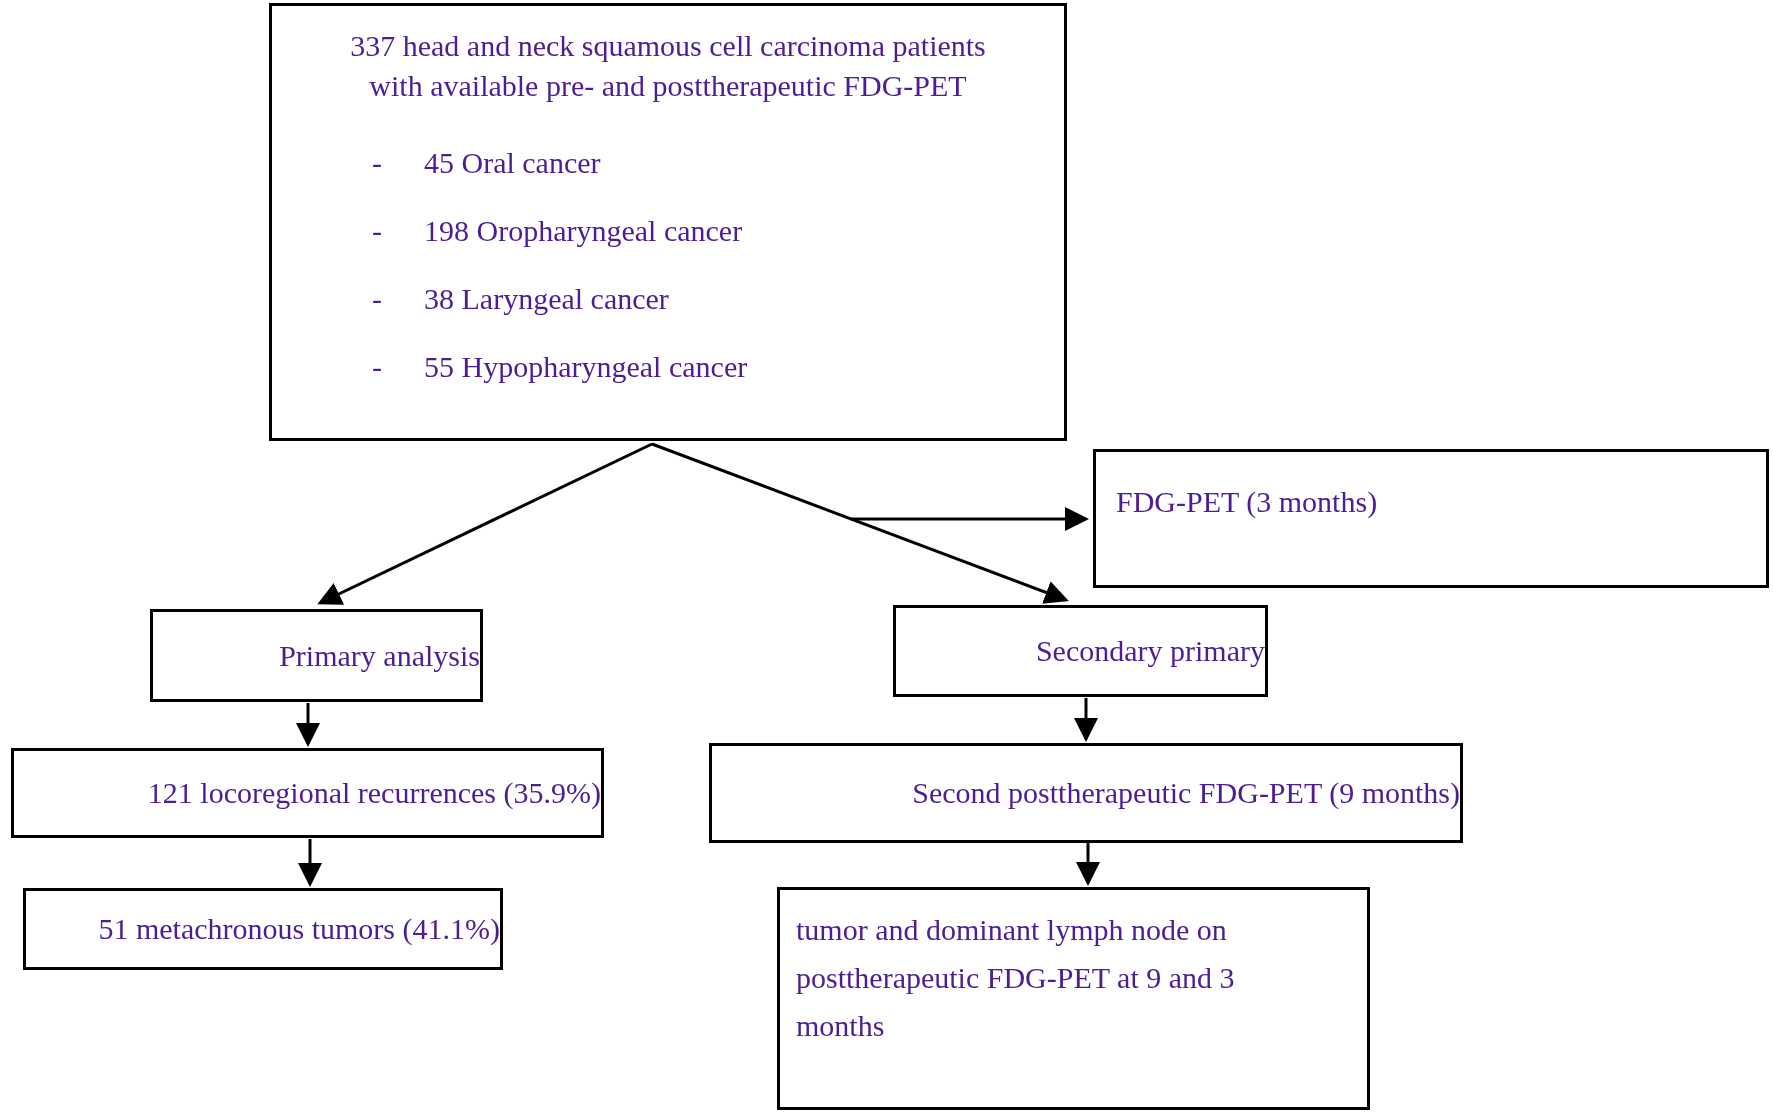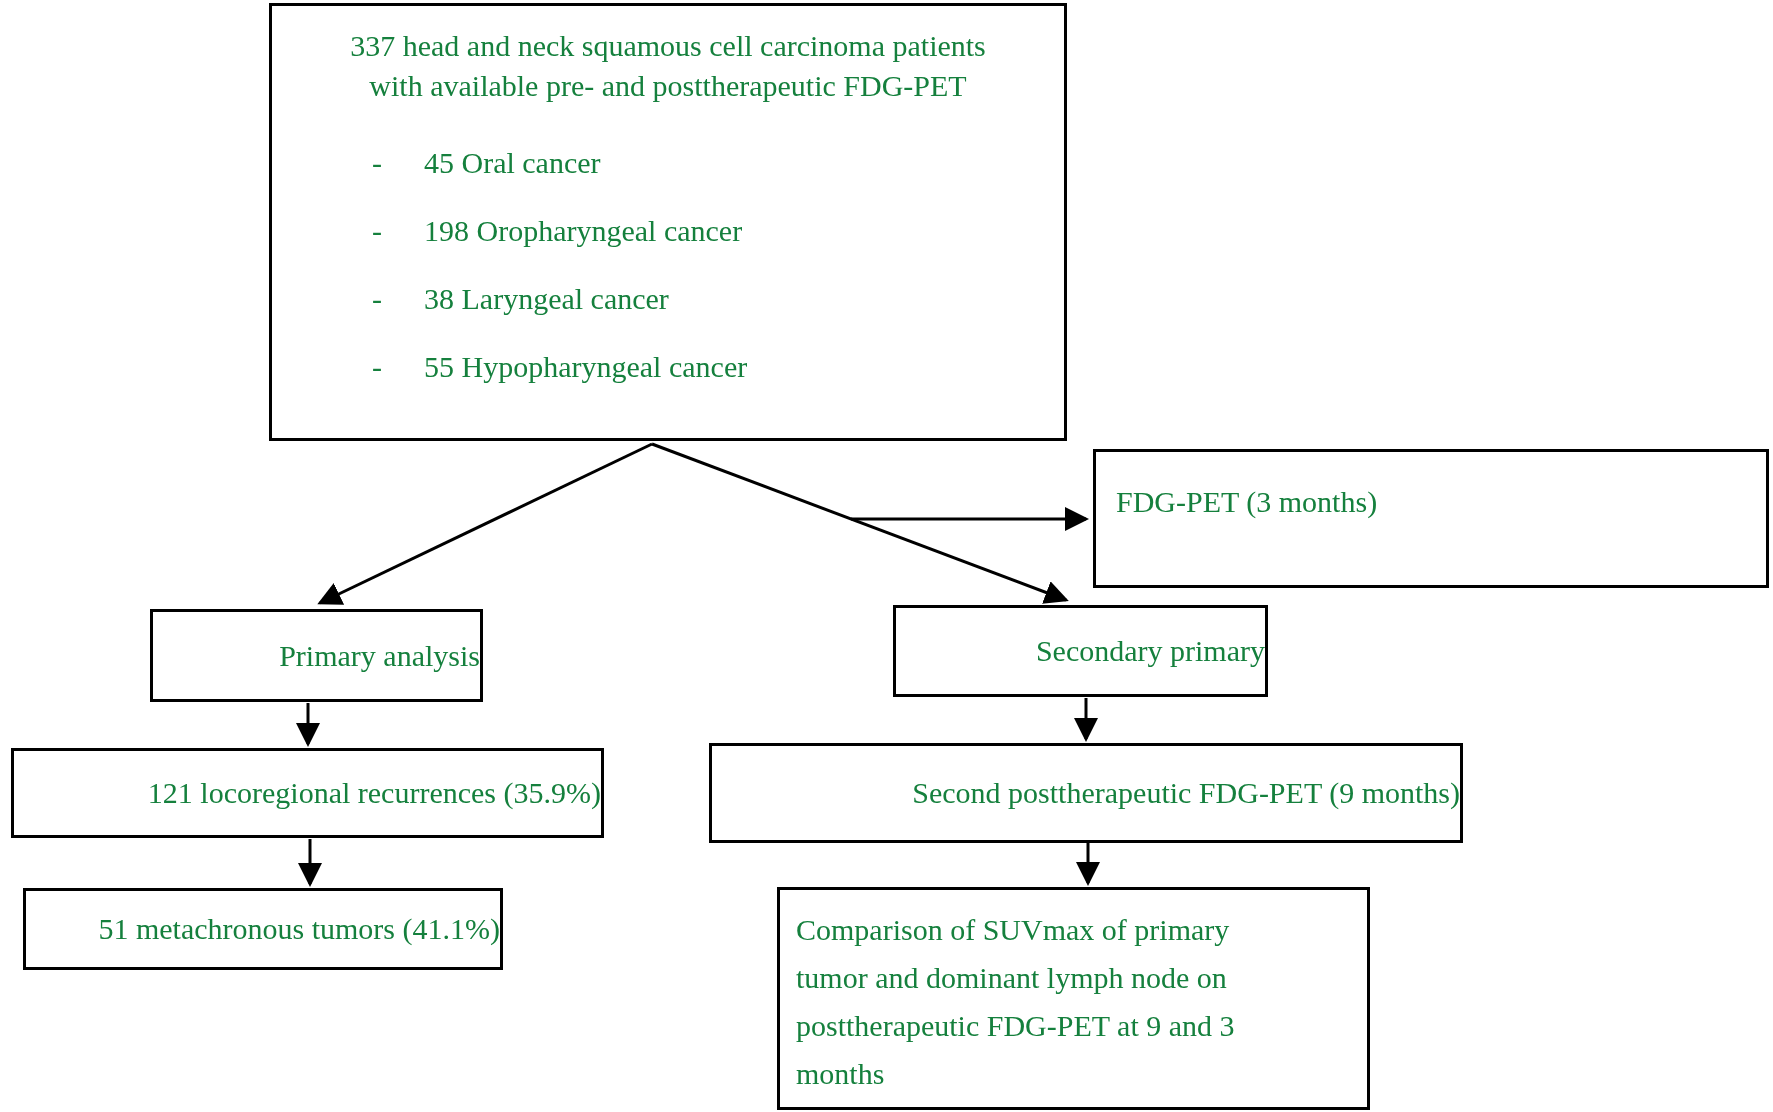--- a/index.html
+++ b/index.html
@@ -1,21 +1,21 @@
 <!DOCTYPE html>
 <html><head>
 <meta charset="utf-8">
 <style>
   html, body { margin: 0; padding: 0; background: #ffffff; }
   .stage {
     position: relative;
     width: 1773px;
     height: 1112px;
     background: #ffffff;
-    color: #15803d;
+    color: #4c1d95;
     font-family: "Liberation Serif", "DejaVu Serif", serif;
     font-size: 30px;
     overflow: hidden;
     border-radius: 17px;
   }
   .edges-layer {
     position: absolute;
     left: 0; top: 0;
     width: 1773px; height: 1112px;
   }
@@ -111,19 +111,18 @@
 
   <div class="node center node-metachronous">
     <span>51 metachronous tumors (41.1%)</span>
   </div>
 
   <div class="node center node-second-pet">
     <span>Second posttherapeutic FDG-PET (9 months)</span>
   </div>
 
   <div class="node node-comparison">
-    <div>Comparison of SUVmax of primary</div>
     <div>tumor and dominant lymph node on</div>
     <div>posttherapeutic FDG-PET at 9 and 3</div>
     <div>months</div>
   </div>
 
 </div>
 
 </body></html>

